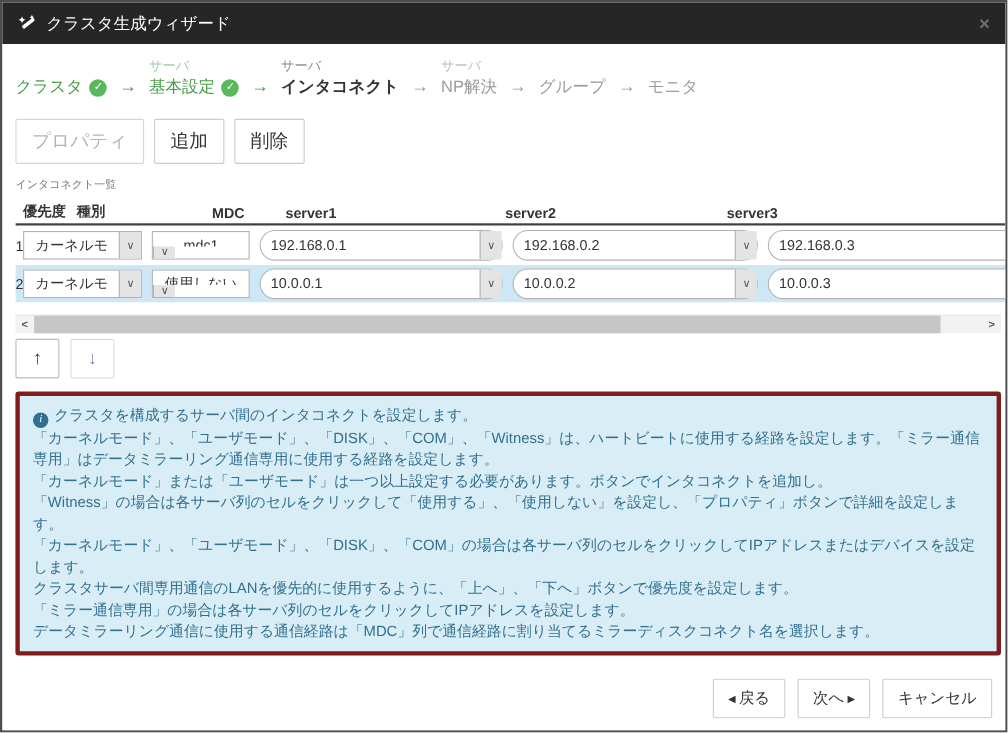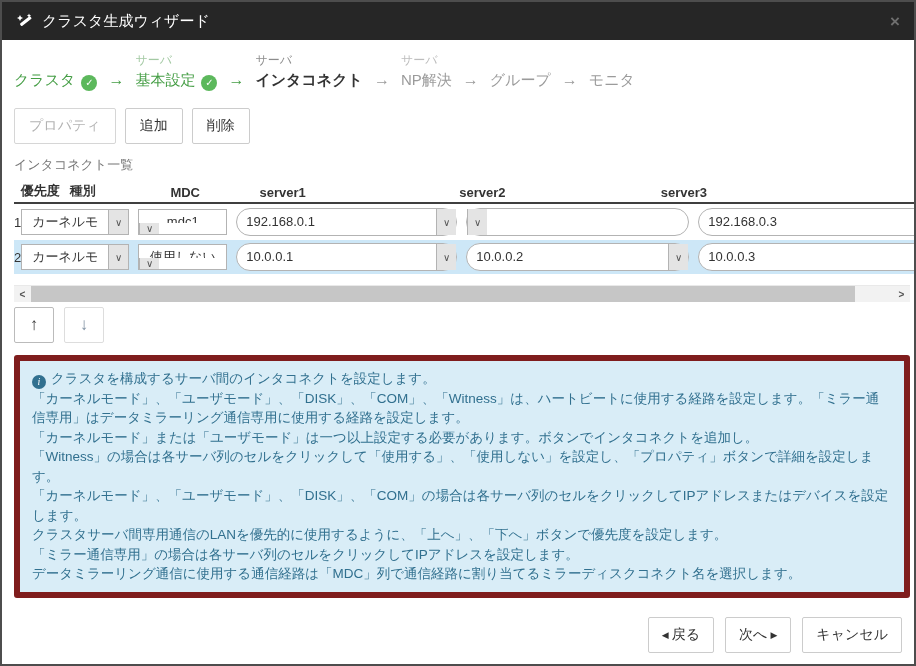--- a/index.html
+++ b/index.html
@@ -25,56 +25,56 @@
     margin-left: auto; color: #6f6f6f; font-size: 17px; font-weight: bold;
     cursor: pointer; line-height: 1;
   }
 
   .content { padding: 10px 12px 0 12px; }
 
   
   .steps { display: flex; align-items: flex-end; margin-top: 2px; }
   .step { display: flex; flex-direction: column; }
   .step-top { font-size: 12px; height: 17px; line-height: 17px; }
-  .step-label { font-size: 15px; height: 22px; line-height: 22px; display:flex; align-items:flex-end; }
+  .step-label { font-size: 15px; height: 22px; line-height: 22px; display:flex; align-items:center; }
   .step.done  .step-label { color: #449d44; }
   .step.done  .step-top   { color: #a3c9a3; }
   .step.current .step-label { color: #333; font-weight: bold; }
   .step.current .step-top   { color: #8c8c8c; }
   .step.pending .step-label { color: #9b9b9b; }
   .step.pending .step-top   { color: #bdbdbd; }
   .check {
     display:inline-flex; align-items:center; justify-content:center;
     width: 16px; height: 16px; border-radius: 50%;
     background: #5cb85c; color: #fff; font-size: 10px; font-weight: bold;
     margin-left: 6px;
   }
   .sep { font-size: 16px; height: 22px; line-height: 22px; margin: 0 11px; font-weight: bold; }
   .sep.green { color: #449d44; }
   .sep.gray  { color: #9b9b9b; }
 
   
   .toolbar { margin-top: 17px; display: flex; }
   .btn {
     background: #fff; border: 1px solid #ccc; border-radius: 2px;
-    font-size: 14px; color: #333; padding: 8px 14px; margin-right: 9px;
+    font-size: 17px; color: #333; padding: 8px 14px; margin-right: 9px;
     cursor: pointer; font-family: inherit;
   }
   .btn.disabled { color: #b3b3b3; border-color: #d6d6d6; }
 
-  .caption { margin-top: 12px; font-size: 13px; color: #777; }
+  .caption { margin-top: 12px; font-size: 10px; color: #777; }
 
   
   .table-clip { margin-top: 6px; width: 900px; margin-right: -12px; overflow: hidden; }
   .thead { display: flex; align-items: flex-end; height: 20px; font-size: 13px; font-weight: bold; color: #333; }
   .thead-rule { border-bottom: 2px solid #3f3f3f; width: 900px; margin-top: 2px; }
   .h-pri { width: 61px; text-align: center; }
   .h-type { width: 107px; padding-left: 3px; }
   .h-gap { width: 9px; }
-  .h-mdc { width: 89px; padding-left: 3px; }
+  .h-mdc { width: 89px; padding-left: 3px; text-align: center; }
   .h-s { padding-left: 7px; }
   .h-s1 { width: 221px; }
   .h-s2 { width: 223px; }
   .h-s3 { width: 300px; }
 
   .trow { display: flex; align-items: center; height: 34px; margin-top: 1px; }
   .trow.selected { background: #cde7f7; }
   .c-pri { width: 61px; text-align: center; font-size: 13px; color: #333; }
   .gap { width: 9px; flex: none; }
 
@@ -116,21 +116,21 @@
     width: 40px; height: 36px; background: #fff; border: 1px solid #bbb; border-radius: 2px;
     margin-right: 10px; font-size: 17px; font-weight: bold; color: #3a3a3a;
     display: flex; align-items: center; justify-content: center; cursor: pointer;
     font-family: inherit;
   }
   .ud-btn.dim { color: #7d8fa0; border-color: #ddd; }
 
   
   .infobox {
     margin-top: 12px; width: 896px;
-    background: #d9edf7; border: 6px solid #7f1d1d; border-radius: 3px;
+    background: #d9edf7; border: 4px solid #7f1d1d; border-radius: 3px;
     padding: 8px 12px; color: #31708f; font-size: 13.5px; line-height: 19.5px;
   }
   .info-icon {
     display: inline-flex; align-items: center; justify-content: center;
     width: 14px; height: 14px; border-radius: 50%; background: #31708f; color: #fff;
     font-size: 10px; font-style: italic; font-family: "Liberation Serif", serif;
     margin-right: 5px; vertical-align: -2px;
   }
 
   
@@ -246,20 +246,21 @@
           <span class="sel-text">mdc1</span>
           <span class="sel-btn">∨</span>
         </div>
         <div class="gap"></div>
         <div class="combo c-s1">
           <span class="combo-text">192.168.0.1</span>
           <span class="sel-btn">∨</span>
         </div>
         <div class="gap"></div>
         <div class="combo c-s2">
+          <span class="combo-text">192.168.0.2</span>
           <span class="sel-btn">∨</span>
         </div>
         <div class="gap"></div>
         <div class="combo c-s3">
           <span class="combo-text">192.168.0.3</span>
         </div>
       </div>
 
       <div class="trow selected">
         <div class="c-pri">2</div>

